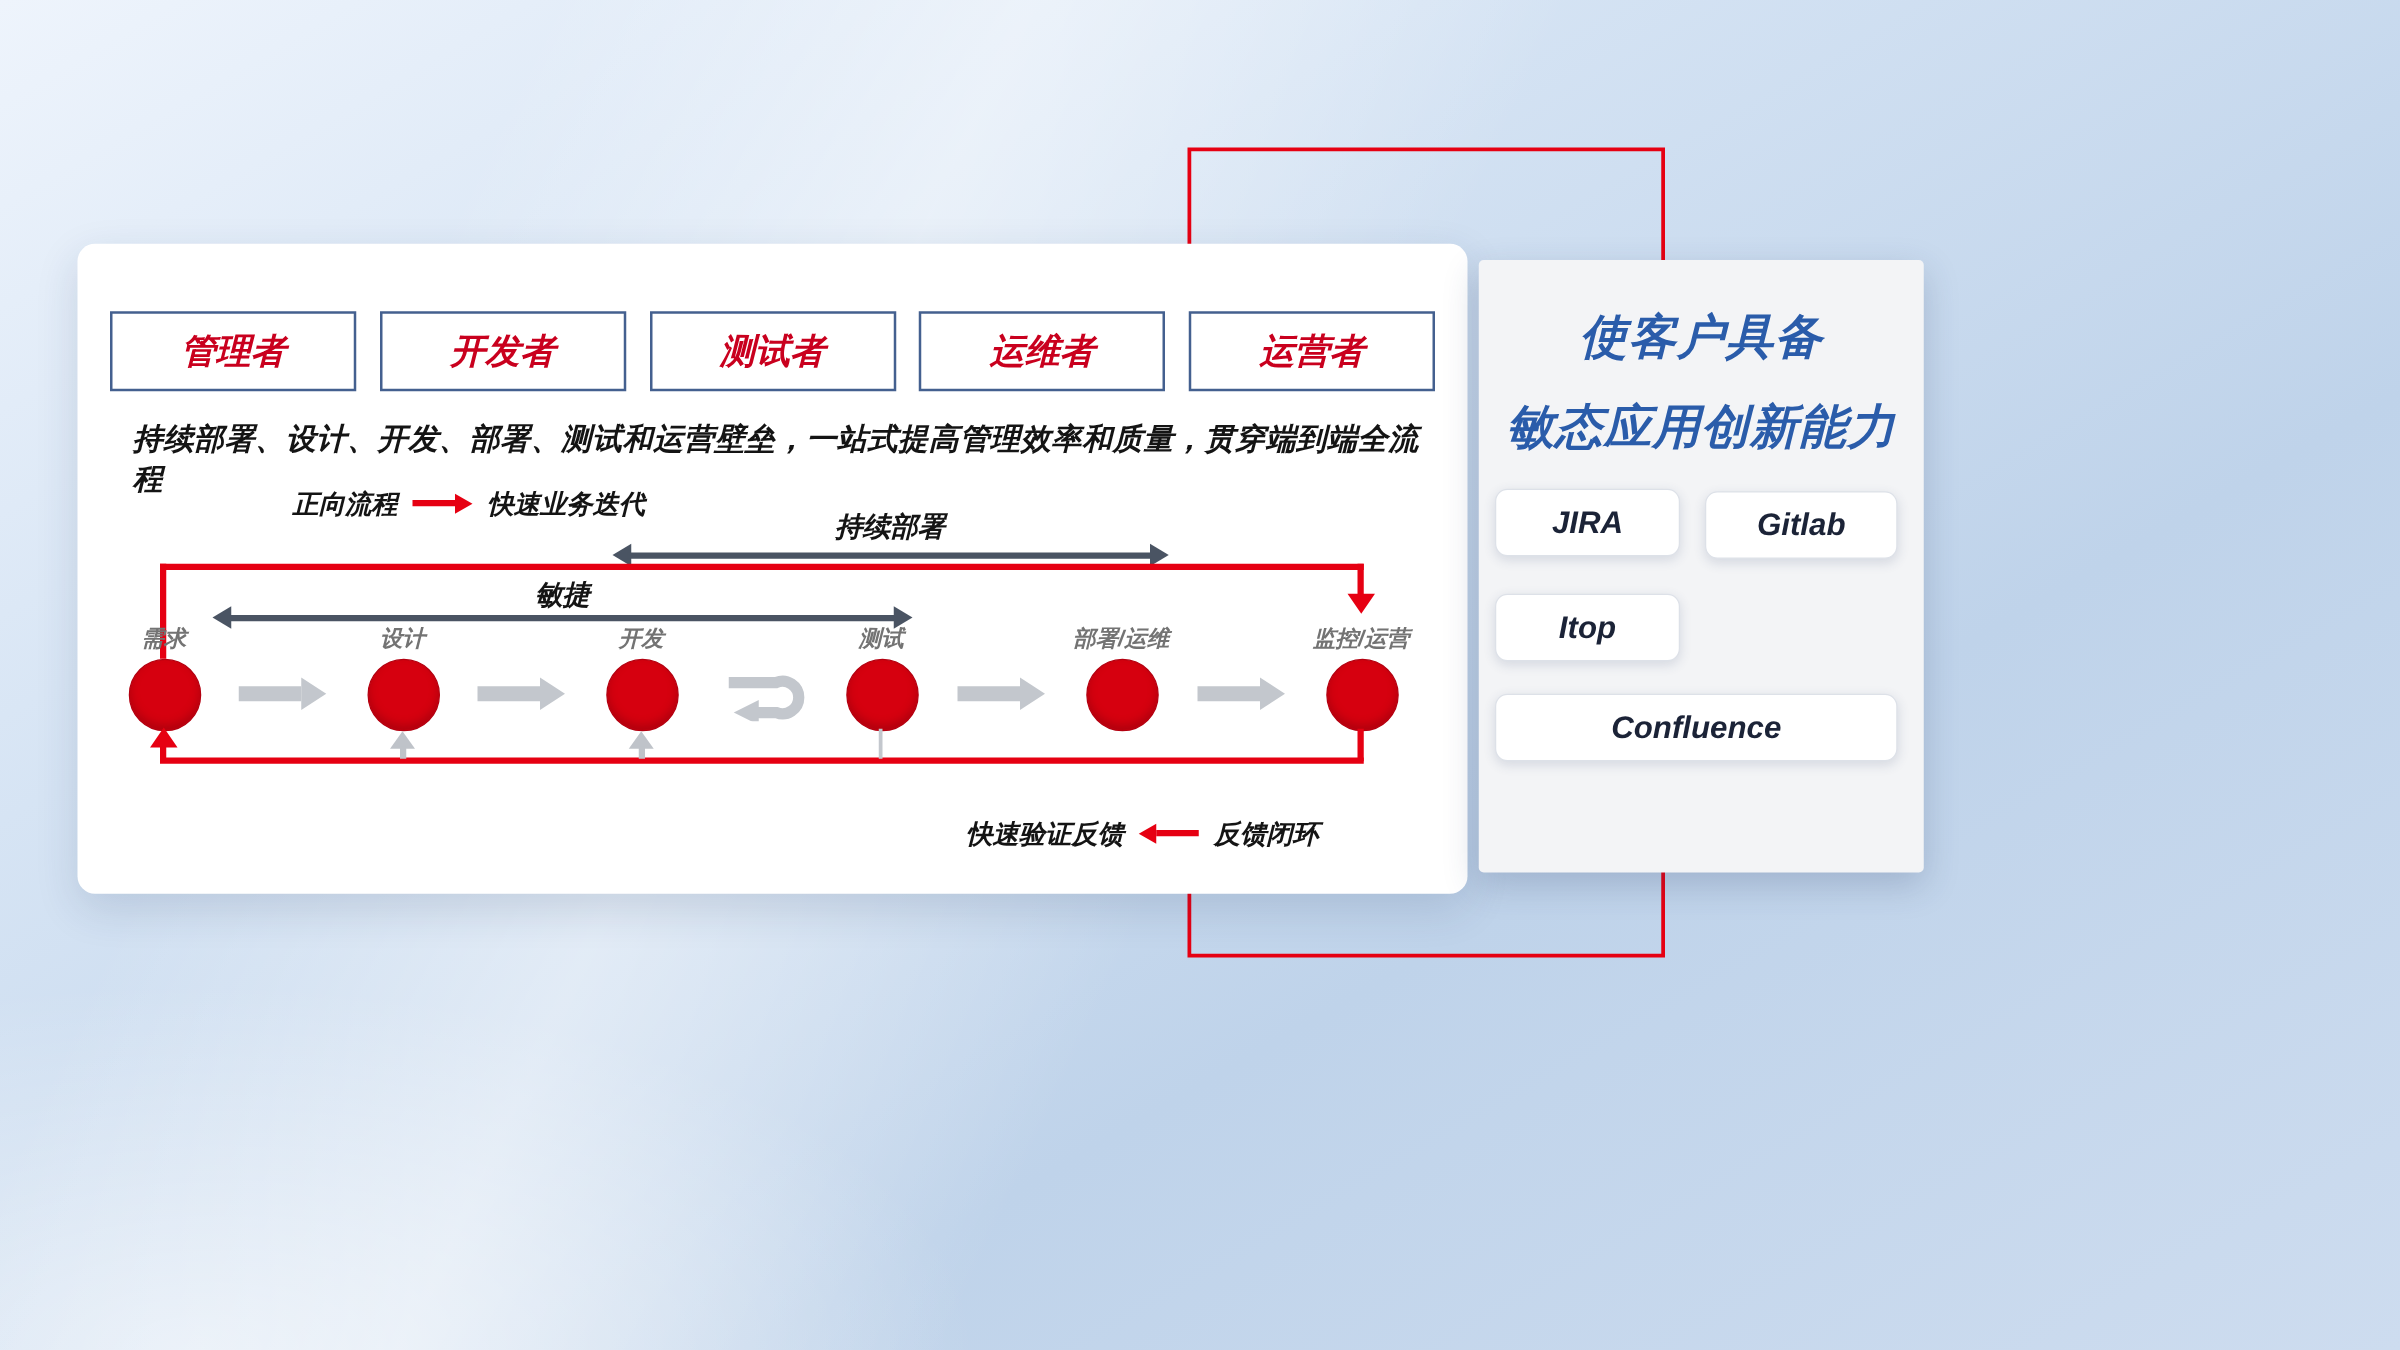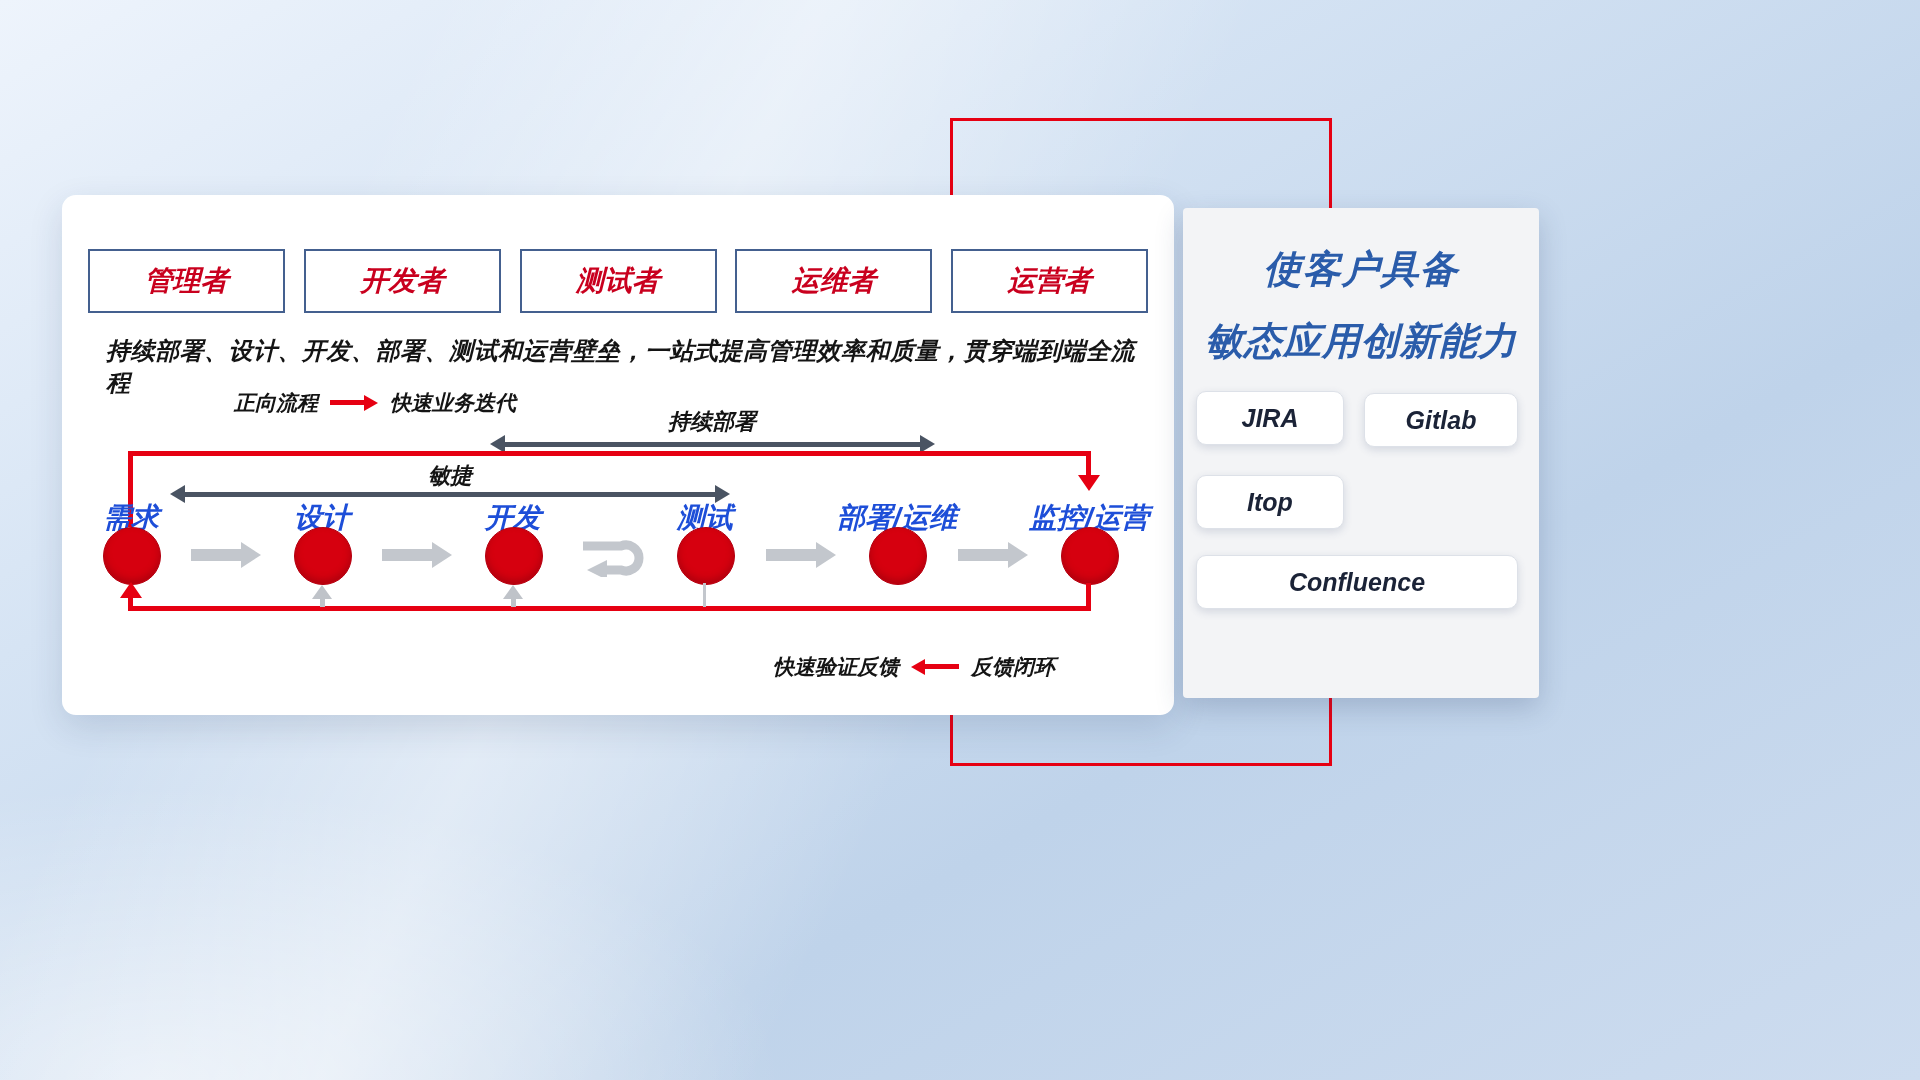--- a/index.html
+++ b/index.html
@@ -38,21 +38,21 @@
   .dbl .hl{position:absolute;left:0;top:0;width:0;height:0;border-top:9px solid transparent;border-bottom:9px solid transparent;border-right:15px solid #4a5463;}
   .dbl .hr{position:absolute;right:0;top:0;width:0;height:0;border-top:9px solid transparent;border-bottom:9px solid transparent;border-left:15px solid #4a5463;}
   
   .rline{position:absolute;background:#e60012;}
   .tri-down{position:absolute;width:0;height:0;border-left:11px solid transparent;border-right:11px solid transparent;border-top:16px solid #e60012;}
   .tri-up-red{position:absolute;width:0;height:0;border-left:11px solid transparent;border-right:11px solid transparent;border-bottom:16px solid #e60012;}
   .tri-up-gray{position:absolute;width:0;height:0;border-left:10px solid transparent;border-right:10px solid transparent;border-bottom:14px solid #bfc3c9;}
   .gstub{position:absolute;width:5px;background:#bfc3c9;}
   .gthin{position:absolute;width:3px;background:#c3c7cd;}
   
-  .stage-label{position:absolute;top:304px;width:160px;text-align:center;font-size:28px;font-weight:700;color:#1d4ed8;}
+  .stage-label{position:absolute;top:304px;width:160px;text-align:center;font-size:18px;font-weight:700;color:#737373;}
   .node{position:absolute;top:332px;width:56px;height:56px;border-radius:50%;background:#d6000f;border:1px solid #b30010;
     box-shadow:inset 0 -4px 7px rgba(110,0,12,0.35);}
   
   .block-arrow{position:absolute;top:347px;width:70px;height:26px;}
   .block-arrow .body{position:absolute;left:0;top:7px;width:50px;height:12px;background:#c3c7cd;}
   .block-arrow .head{position:absolute;left:50px;top:0;width:0;height:0;border-top:13px solid transparent;border-bottom:13px solid transparent;border-left:20px solid #c3c7cd;}
   .loop-icon{position:absolute;left:507px;top:338px;}
   
   .panel{position:absolute;left:1183px;top:208px;width:356px;height:490px;background:#f3f4f6;border-radius:4px;
     box-shadow:0 10px 28px rgba(40,60,100,0.22);}

